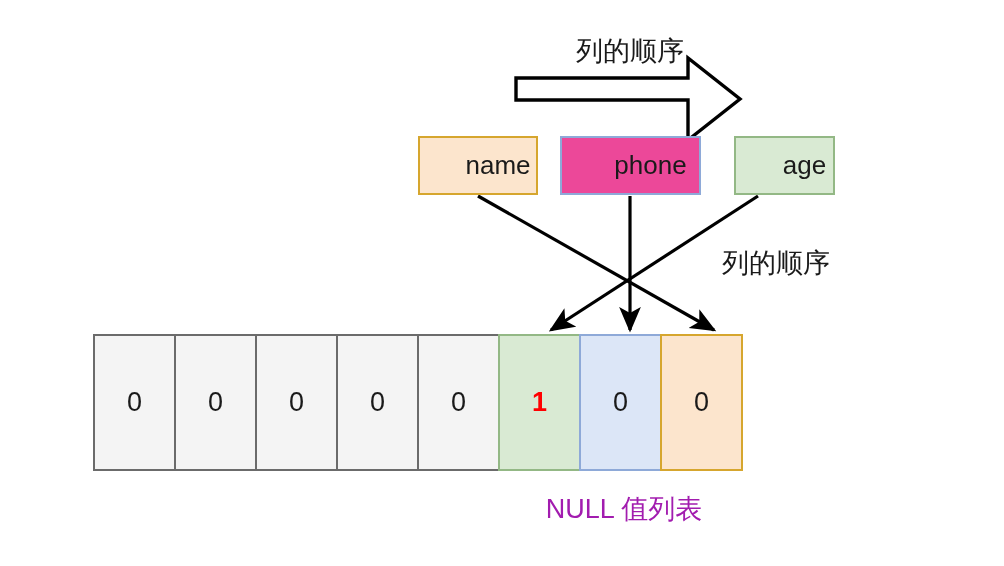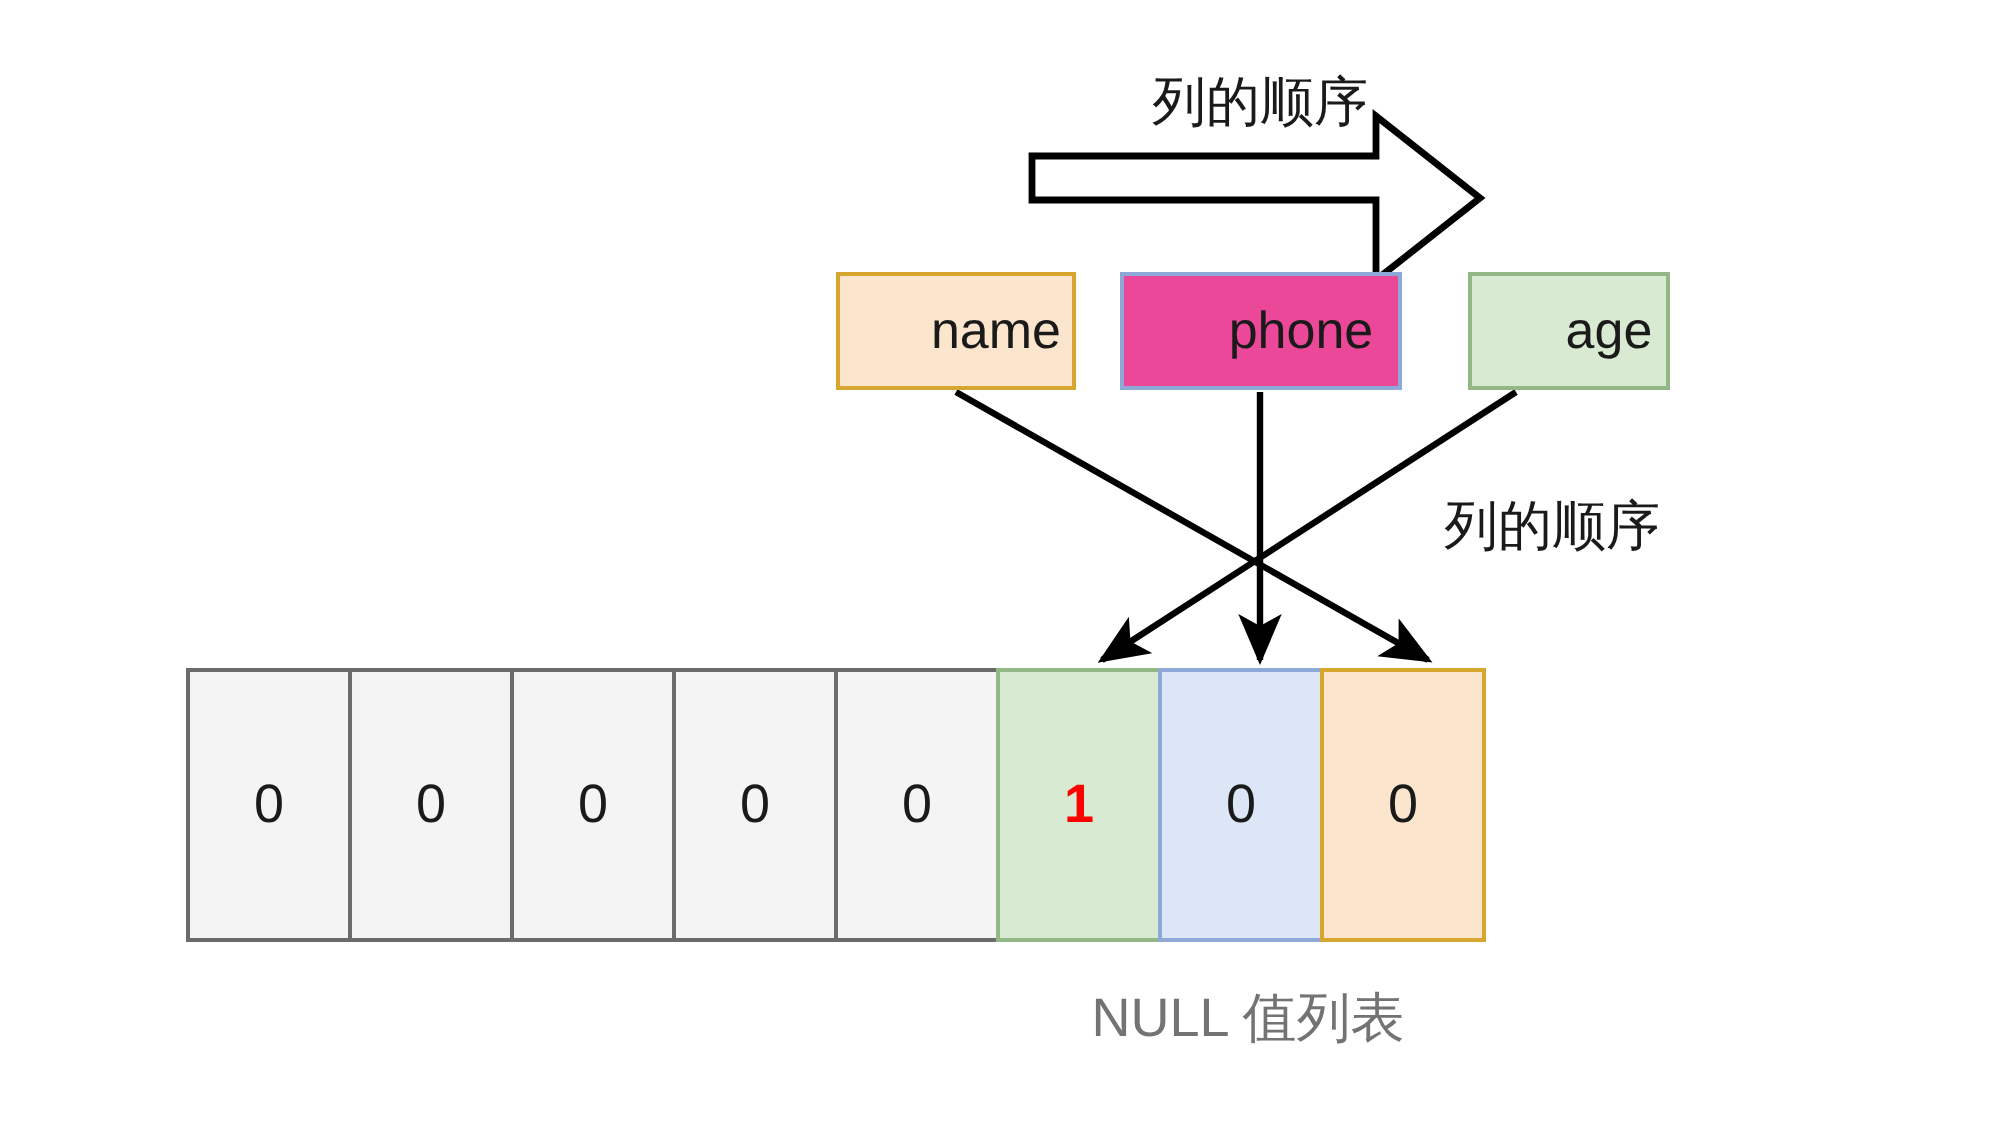--- a/index.html
+++ b/index.html
@@ -120,21 +120,21 @@
   .cell .val-dark { color: #1a1a1a; }
   
   #null-caption {
     position: absolute;
     left: 424px;
     top: 492px;
     width: 400px;
     text-align: center;
     font-size: 27px;
     line-height: 34px;
-    color: #737373;
+    color: #a21caf;
     white-space: nowrap;
   }
 </style>
 </head>
 <body>
 
 <div id="canvas">
 
   <div id="order-title">列的顺序</div>
 

